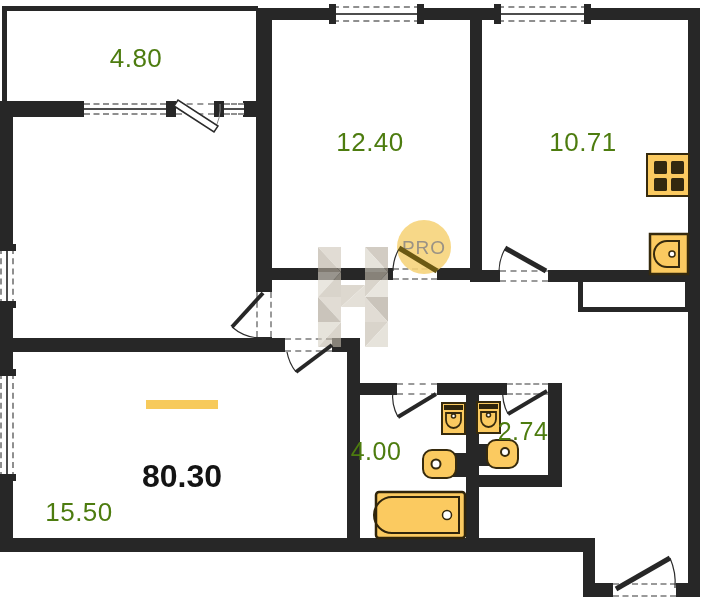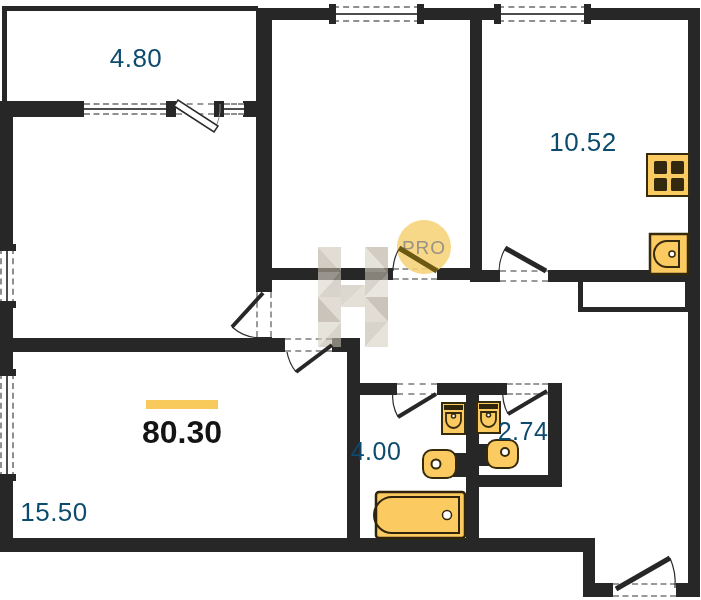--- a/index.html
+++ b/index.html
@@ -12,25 +12,25 @@
   .win-h::after{content:'';position:absolute;left:0;right:0;top:50%;height:2px;margin-top:-1px;background:#4d4d4d;}
   .win-v{position:absolute;box-sizing:border-box;background:#fff;
          border-left:2px dashed #8f8f8f;border-right:2px dashed #8f8f8f;}
   .win-v::after{content:'';position:absolute;top:0;bottom:0;left:50%;width:2px;margin-left:-1px;background:#4d4d4d;}
   .dash-h{position:absolute;box-sizing:border-box;
           border-top:2px dashed #9a9a9a;border-bottom:2px dashed #9a9a9a;}
   .dash-v{position:absolute;box-sizing:border-box;
           border-left:2px dashed #9a9a9a;border-right:2px dashed #9a9a9a;}
   .niche{position:absolute;box-sizing:border-box;background:#fff;
          border:5px solid #272727;border-top:none;}
-  .area-label{position:absolute;transform:translate(-50%,-50%);font-size:26px;color:#0c4a6e;
+  .area-label{position:absolute;transform:translate(-50%,-50%);font-size:26px;color:#4d7c0f;
               letter-spacing:.5px;white-space:nowrap;}
   .area-label.small{font-size:25px;}
   .total-label{position:absolute;transform:translate(-50%,-50%);font-size:32px;font-weight:bold;
-               color:#141414;white-space:nowrap;}
+               color:#141414;white-space:nowrap;margin-top:44px;}
   .accent-bar{position:absolute;background:#f7ca5b;}
   svg.overlay{position:absolute;left:0;top:0;pointer-events:none;}
 </style>
 </head>
 <body>
 
 <div class="plan">
 
   <div class="wall" style="left:2px;top:6px;width:256px;height:5px"></div>
   <div class="wall" style="left:2px;top:6px;width:5px;height:100px"></div>
@@ -198,21 +198,22 @@
       <circle cx="505" cy="452" r="4" fill="#fff" stroke="#362a0d" stroke-width="2"></circle>
     </g>
     <g>
       <rect x="376" y="492" width="89" height="46" rx="3" fill="#fbca60" stroke="#30250b" stroke-width="2.5"></rect>
       <path d="M392,497 H459 V533 H392 A18,18 0 0 1 392,497 Z" fill="none" stroke="#30250b" stroke-width="2"></path>
       <circle cx="447" cy="515" r="4.5" fill="#fff" stroke="#30250b" stroke-width="1.5"></circle>
     </g>
   </svg>
 
   <span class="area-label" style="left:136px;top:58px">4.80</span>
-  <span class="area-label" style="left:583px;top:142px">10.52</span>
+  <span class="area-label" style="left:370px;top:142px">12.40</span>
+  <span class="area-label" style="left:583px;top:142px">10.71</span>
   <span class="area-label small" style="left:376px;top:451px">4.00</span>
   <span class="area-label small" style="left:523px;top:431px">2.74</span>
-  <span class="area-label" style="left:54px;top:512px">15.50</span>
+  <span class="area-label" style="left:79px;top:512px">15.50</span>
 
   <div class="accent-bar" style="left:146px;top:400px;width:72px;height:9px"></div>
   <span class="total-label" style="left:182px;top:432px">80.30</span>
 
 </div>
 
 </body></html>

